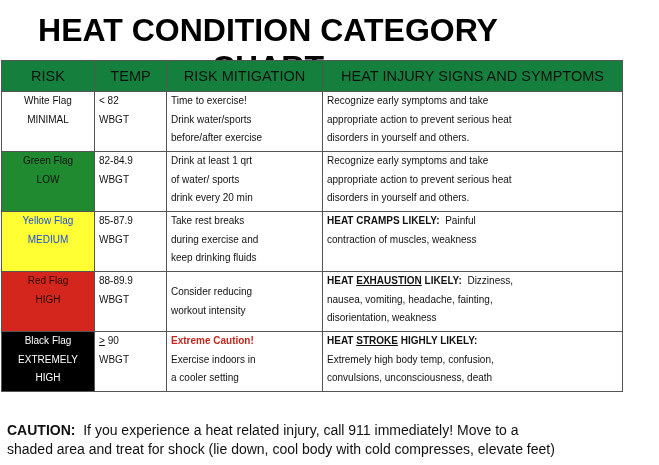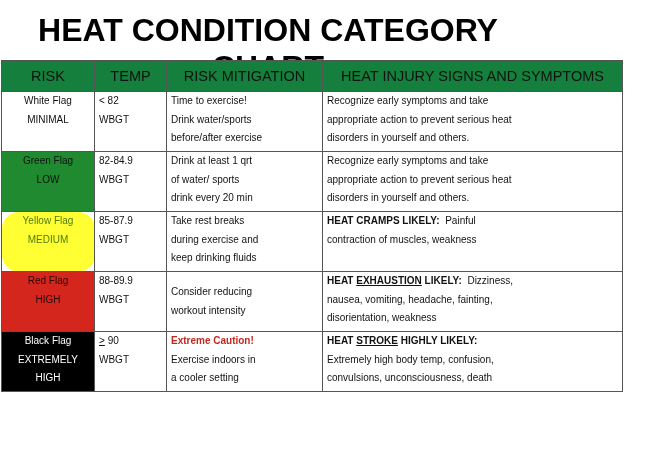--- a/index.html
+++ b/index.html
@@ -110,21 +110,21 @@
         <span class="line">drink every 20 min</span>
       </td>
       <td class="sym">
         <span class="line">Recognize early symptoms and take</span>
         <span class="line">appropriate action to prevent serious heat</span>
         <span class="line">disorders in yourself and others.</span>
       </td>
     </tr>
 
     <tr class="row">
-      <td class="flag" style="background:#ffff33;color:#4d7c0f;border-radius:17px;">
+      <td class="flag" style="background:#ffff33;color:#1d4ed8;">
         <span class="flag-line">Yellow Flag</span>
         <span class="flag-line">MEDIUM</span>
       </td>
       <td class="temp">
         <span class="line">85-87.9</span>
         <span class="line">WBGT</span>
       </td>
       <td class="mit">
         <span class="line">Take rest breaks</span>
         <span class="line">during exercise and</span>
@@ -174,13 +174,15 @@
       <td class="sym">
         <span class="line"><span class="b">HEAT</span> <span class="b u">STROKE</span> <span class="b">HIGHLY LIKELY:</span></span>
         <span class="line">Extremely high body temp, confusion,</span>
         <span class="line">convulsions, unconsciousness, death</span>
       </td>
     </tr>
   </tbody>
 </table>
 
 <div class="caution">
+  <span class="cl"><span class="b">CAUTION:</span>&nbsp; <span>If you experience a heat related injury, call 911 immediately! Move to a</span></span>
+  <span class="cl">shaded area and treat for shock (lie down, cool body with cold compresses, elevate feet)</span>
 </div>
 
 </body></html>

